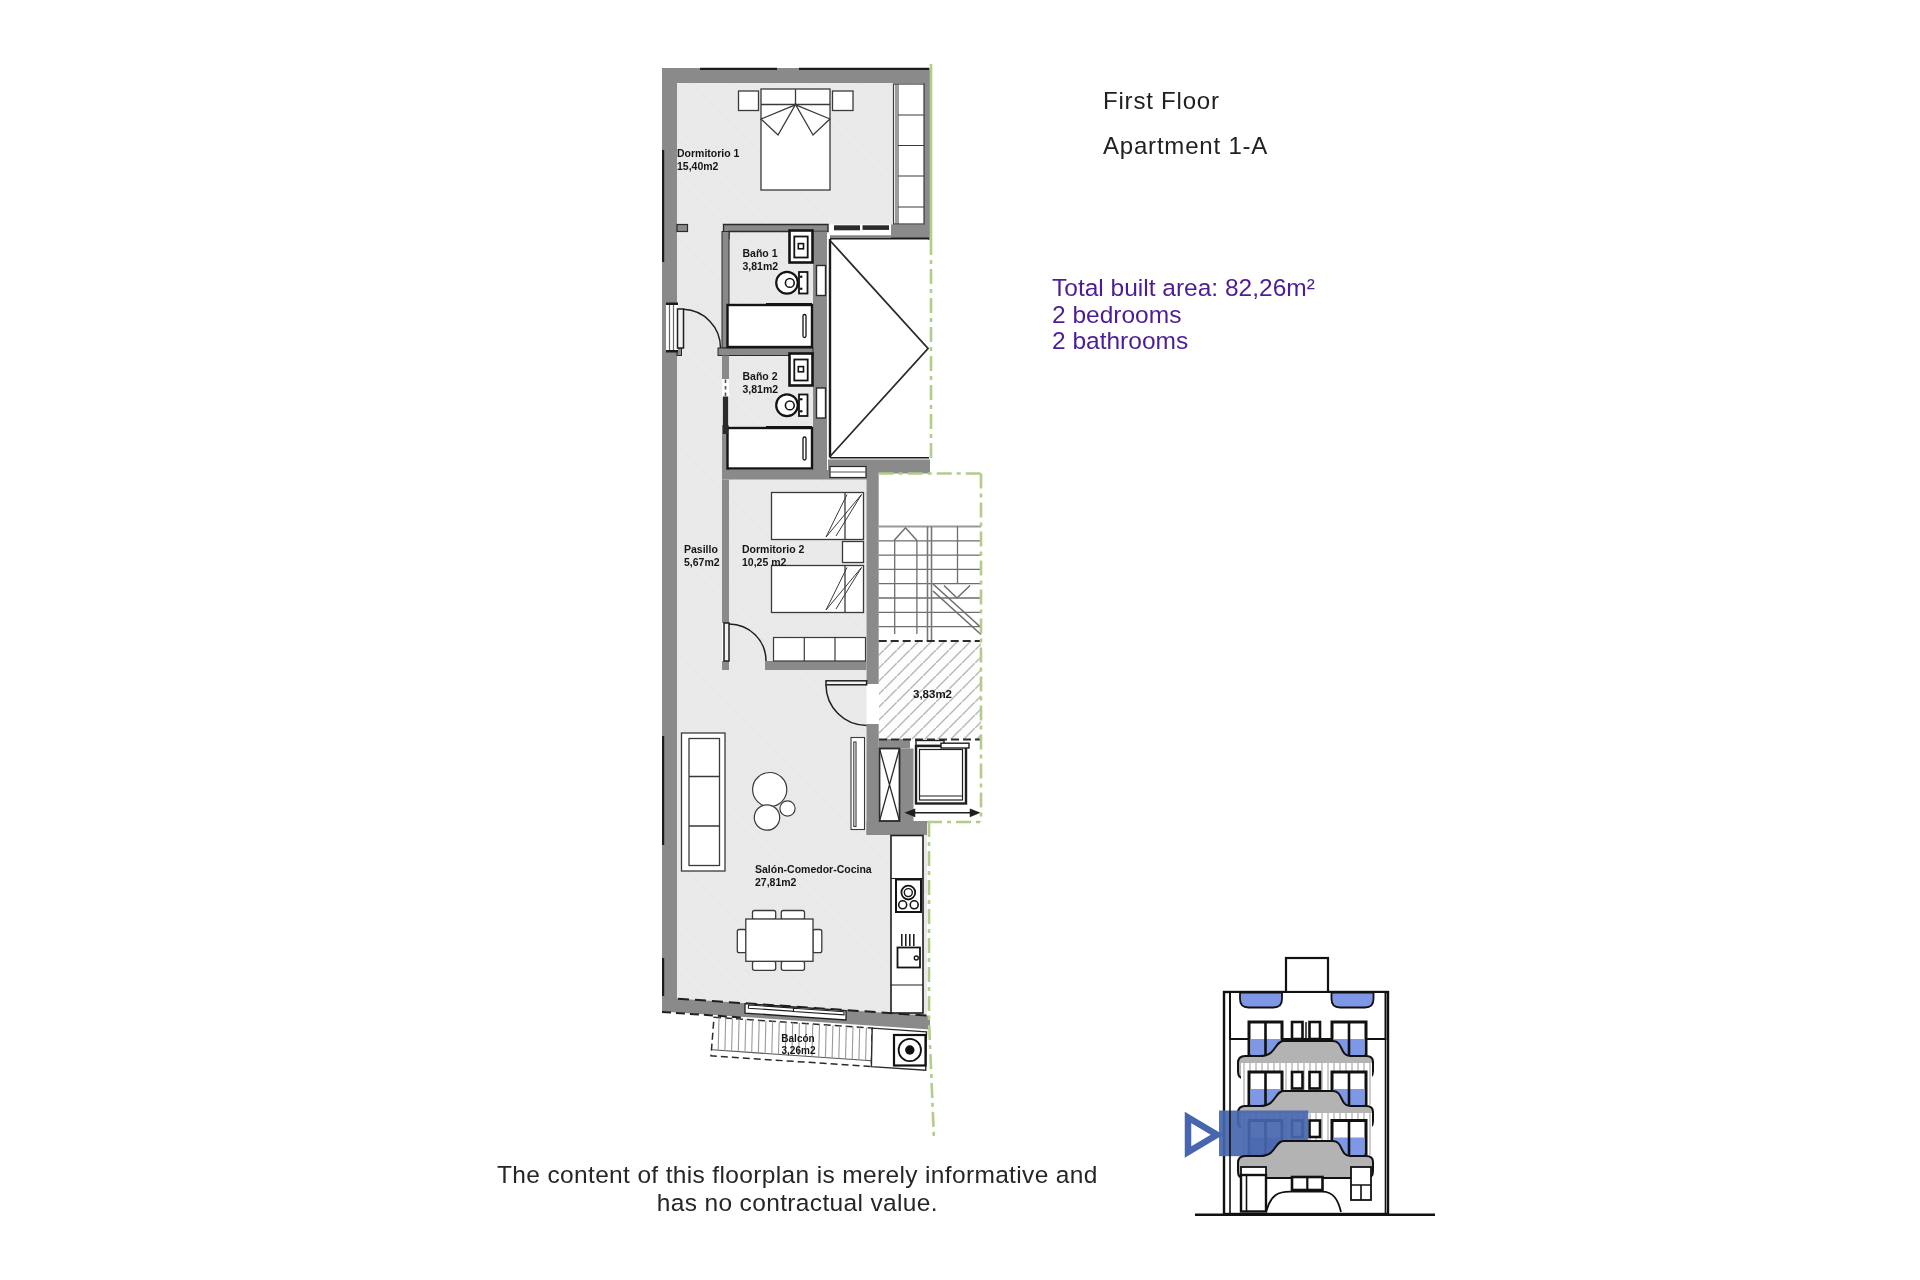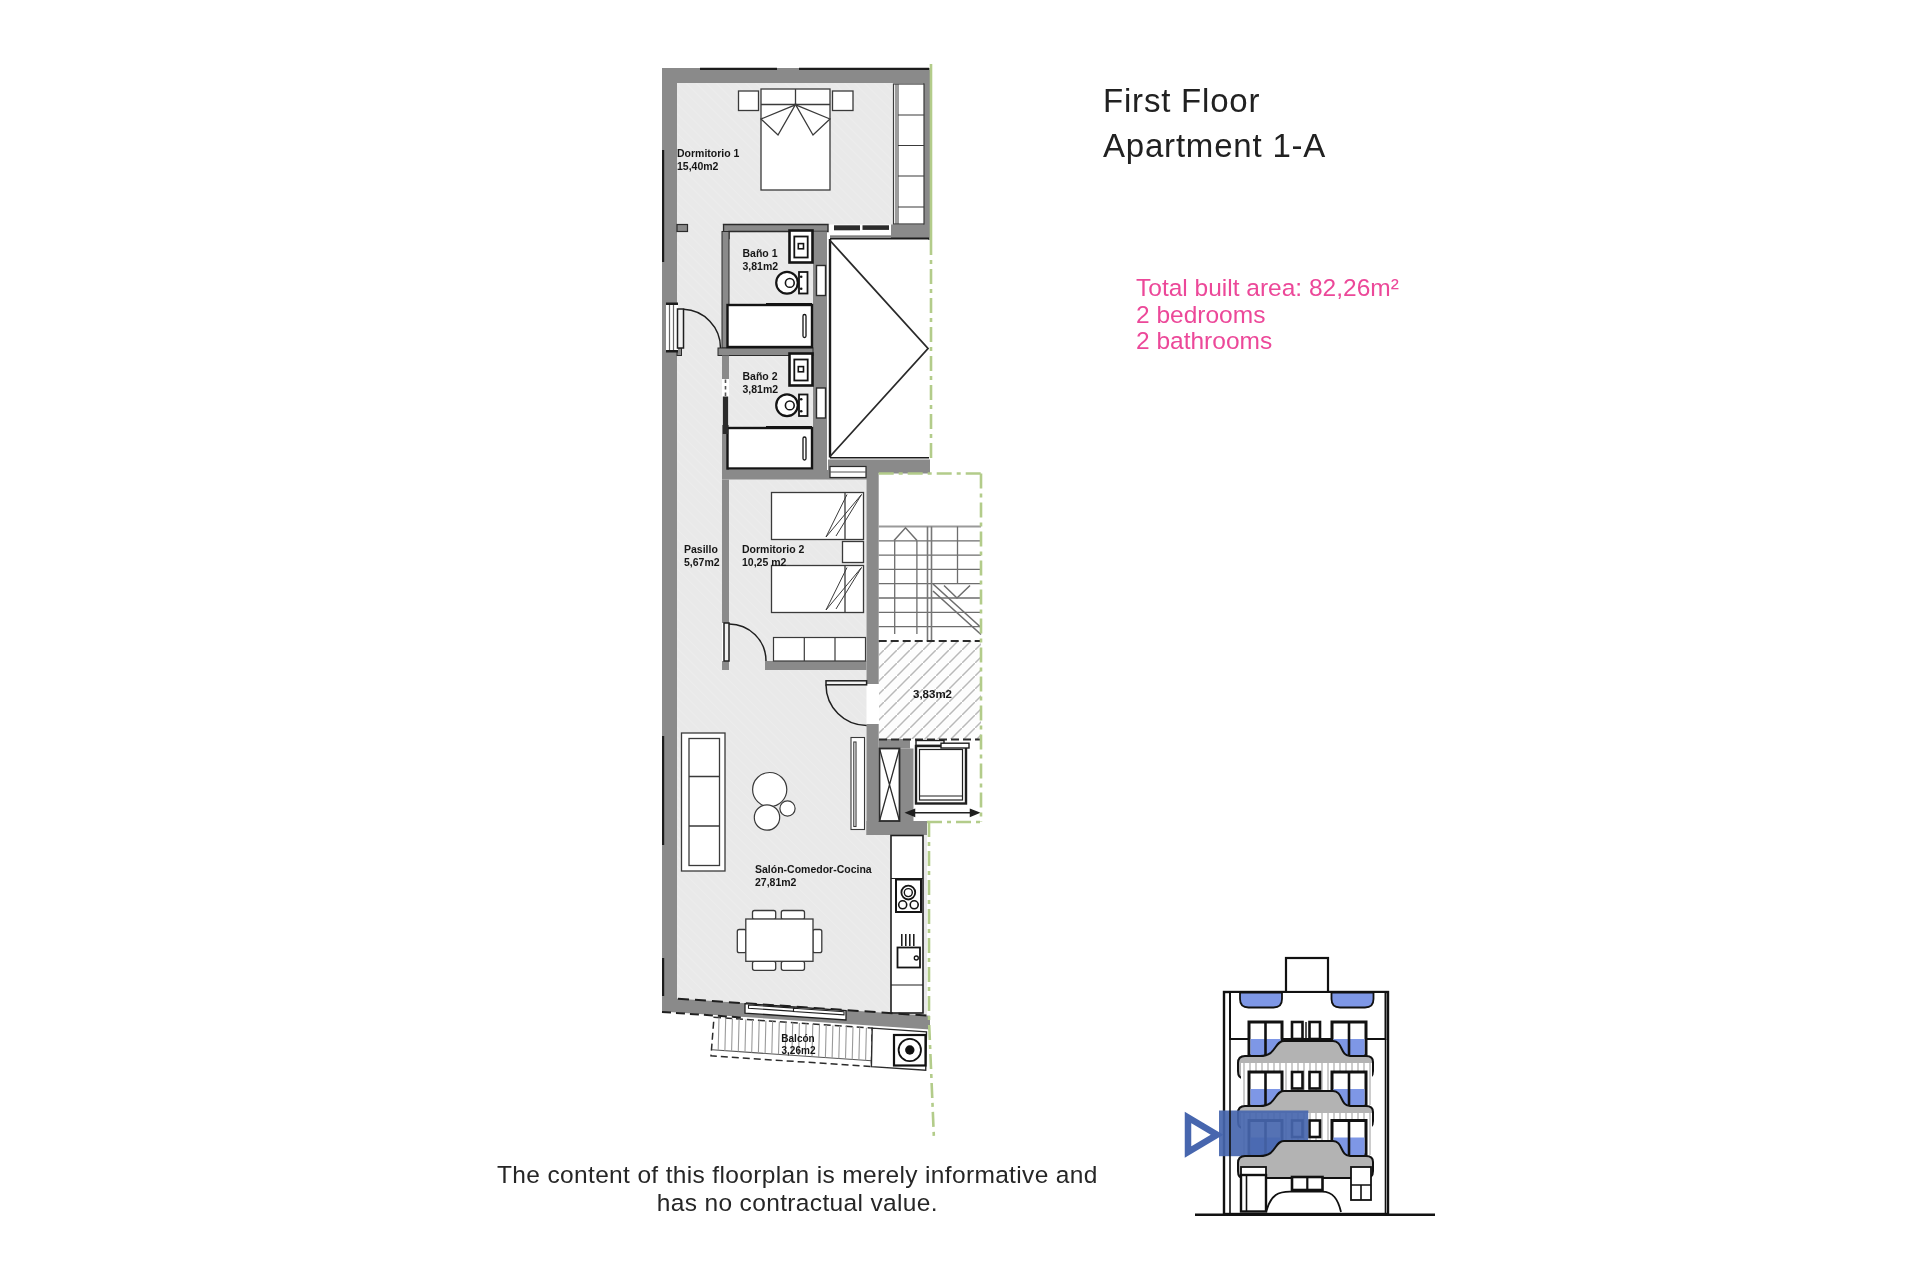--- a/index.html
+++ b/index.html
@@ -1,19 +1,19 @@
 <!DOCTYPE html>
 <html><head>
 <meta charset="utf-8">
 <style>
   html,body{margin:0;padding:0;background:#ffffff;width:1920px;height:1280px;overflow:hidden;}
   body{font-family:"Liberation Sans",sans-serif;position:relative;}
   .abs{position:absolute;}
-  #title{left:1103px;top:78px;font-size:33px;line-height:45px;color:#212121;letter-spacing:0.8px;}
-  #specs{left:1136px;top:275px;font-size:24.5px;line-height:26.5px;color:#ec4899;}
+  #title{left:1103px;top:78px;font-size:24px;line-height:45px;color:#212121;letter-spacing:0.8px;}
+  #specs{left:1052px;top:275px;font-size:24.5px;line-height:26.5px;color:#4c1d95;}
   #disc{left:497px;top:1161px;font-size:24.5px;line-height:27.5px;color:#262626;letter-spacing:0.35px;text-align:center;}
   svg text{font-family:"Liberation Sans",sans-serif;fill:#161616;}
 </style>
 </head>
 <body>
 
 <div class="abs" id="title">First Floor<br>Apartment 1-A</div>
 
 <div class="abs" id="specs">Total built area: 82,26m²<br>2 bedrooms<br>2 bathrooms</div>
 

